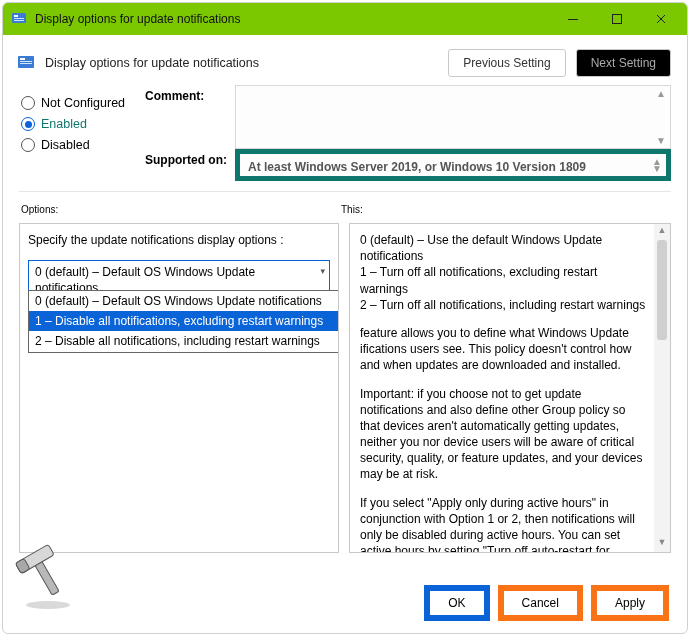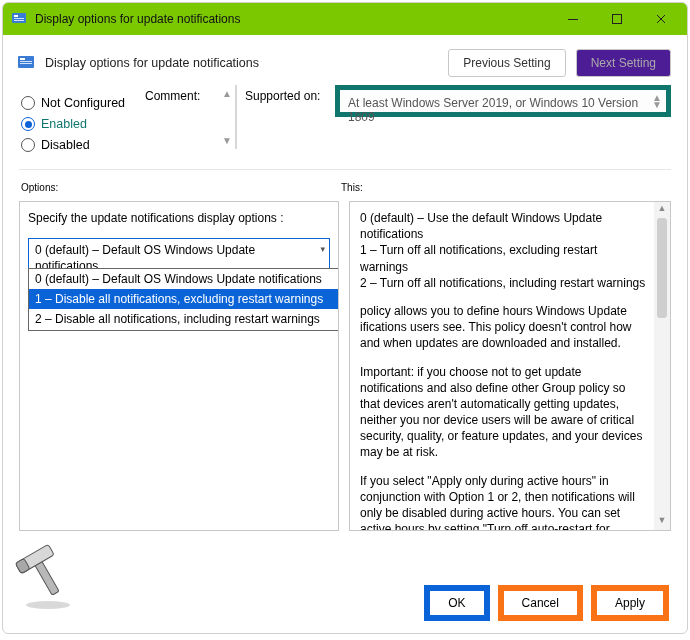--- a/index.html
+++ b/index.html
@@ -7,29 +7,29 @@
   .frame { position:absolute; left:2px; top:2px; right:2px; bottom:6px; border:1px solid #d0d0d0; border-radius:6px; overflow:hidden; background:#fff;}
   .titlebar { height:32px; background:#7bc700; display:flex; align-items:center; padding:0 4px 0 8px;}
   .titlebar .ticon { width:16px; height:16px; margin-right:8px; display:flex; align-items:center; justify-content:center;}
   .titlebar .ttext { font-size:12px; color:#111;}
   .titlebar .spacer{flex:1;}
   .winbtn { width:44px; height:32px; display:flex; align-items:center; justify-content:center; color:#222;}
   .header-row { display:flex; align-items:center; padding:14px 16px 6px 14px; gap:10px;}
   .header-row .hicon{ width:18px;height:18px;}
   .header-row .htext{ font-size:12.5px; color:#222; flex:1;}
   .header-row .btn { padding:6px 14px; font-size:12px; border:1px solid #c8c8c8; border-radius:3px; background:#fff; color:#333;}
-  .header-row .btn.disabled{ color:#aaa; background:#4c1d95;}
+  .header-row .btn.disabled{ color:#aaa; background:#000000;}
   .mid { display:flex; padding:0 16px 0 18px; gap:12px;}
   .radio-col{ width:112px; padding-top:6px;}
   .radio-row{ display:flex; align-items:center; gap:6px; margin:7px 0; font-size:12.5px;}
   .radio-dot{ width:14px;height:14px;border:1px solid #555;border-radius:50%; display:flex; align-items:center;justify-content:center;}
   .radio-row.sel .radio-dot{border-color:#0a64d8;}
   .radio-row.sel .radio-dot::after{content:"";width:7px;height:7px;background:#0a64d8;border-radius:50%;}
   .radio-row.sel span{color:#0f766e;}
-  .field-col{ flex:1; display:flex; flex-direction:row; gap:8px; padding-top:2px;}
+  .field-col{ flex:1; display:flex; flex-direction:column; padding-top:2px;font-weight:bold;}
   .field-row{ display:flex; align-items:flex-start; gap:6px;}
   .field-label{ width:84px; font-size:12px; padding-top:4px; text-align:left;}
   .comment-box{ flex:1; height:64px; border:1px solid #d8d8d8; background:#fdfdfd; position:relative;}
   .supported-box{ flex:1; height:32px; border:5px solid #0f766e; background:#fdfdfd; position:relative; padding:6px 8px; font-size:12px; color:#555;}
   .scroll-arrow{ position:absolute; right:2px; width:14px; display:flex; align-items:center; justify-content:center; color:#999; font-size:10px;}
   .hr{ margin:10px 16px 0 16px; border:none; border-top:1px solid #e6e6e6;}
   .panes-head{ display:flex; padding:12px 18px 4px 18px; font-size:10px;}
   .panes-head .lh{ width:320px;}
   .panes{ display:flex; padding:4px 16px 0 16px; gap:10px; height:334px;}
   .pane{ border:1px solid #c8c8c8; background:#fff; font-size:12px; line-height:1.35; overflow:hidden;}
@@ -151,21 +151,21 @@
         <div class="dd-item">0 (default) – Default OS Windows Update notifications</div>
         <div class="dd-item sel">1 – Disable all notifications, excluding restart warnings</div>
         <div class="dd-item">2 – Disable all notifications, including restart warnings</div>
       </div>
     </div>
     <div class="pane right">
       <div class="help-text" style="padding-right:14px">
         <div>0 (default) – Use the default Windows Update notifications</div>
         <div>1 – Turn off all notifications, excluding restart warnings</div>
         <div>2 – Turn off all notifications, including restart warnings</div>
-        <p style="margin-top:12px">policy allows you to define hours Windows Update ifications users see. This policy doesn't control how and when updates are downloaded and installed.</p>
+        <p style="margin-top:12px">feature allows you to define what Windows Update ifications users see. This policy doesn't control how and when updates are downloaded and installed.</p>
         <p>Important: if you choose not to get update notifications and also define other Group policy so that devices aren't automatically getting updates, neither you nor device users will be aware of critical security, quality, or feature updates, and your devices may be at risk.</p>
         <p>If you select "Apply only during active hours" in conjunction with Option 1 or 2, then notifications will only be disabled during active hours. You can set active hours by setting "Turn off auto-restart for updates during active hours" or allow the device to set active hours based on user behavior. To ensure that the device stays secure, a notification will still be shown if this option is selected once "Specify deadlines for automatic updates and</p>
       </div>
       <div class="vbar">
         <div class="arr">▲</div>
         <div class="thumb"></div>
         <div class="sp"></div>
         <div class="arr">▼</div>
       </div>
     </div>

